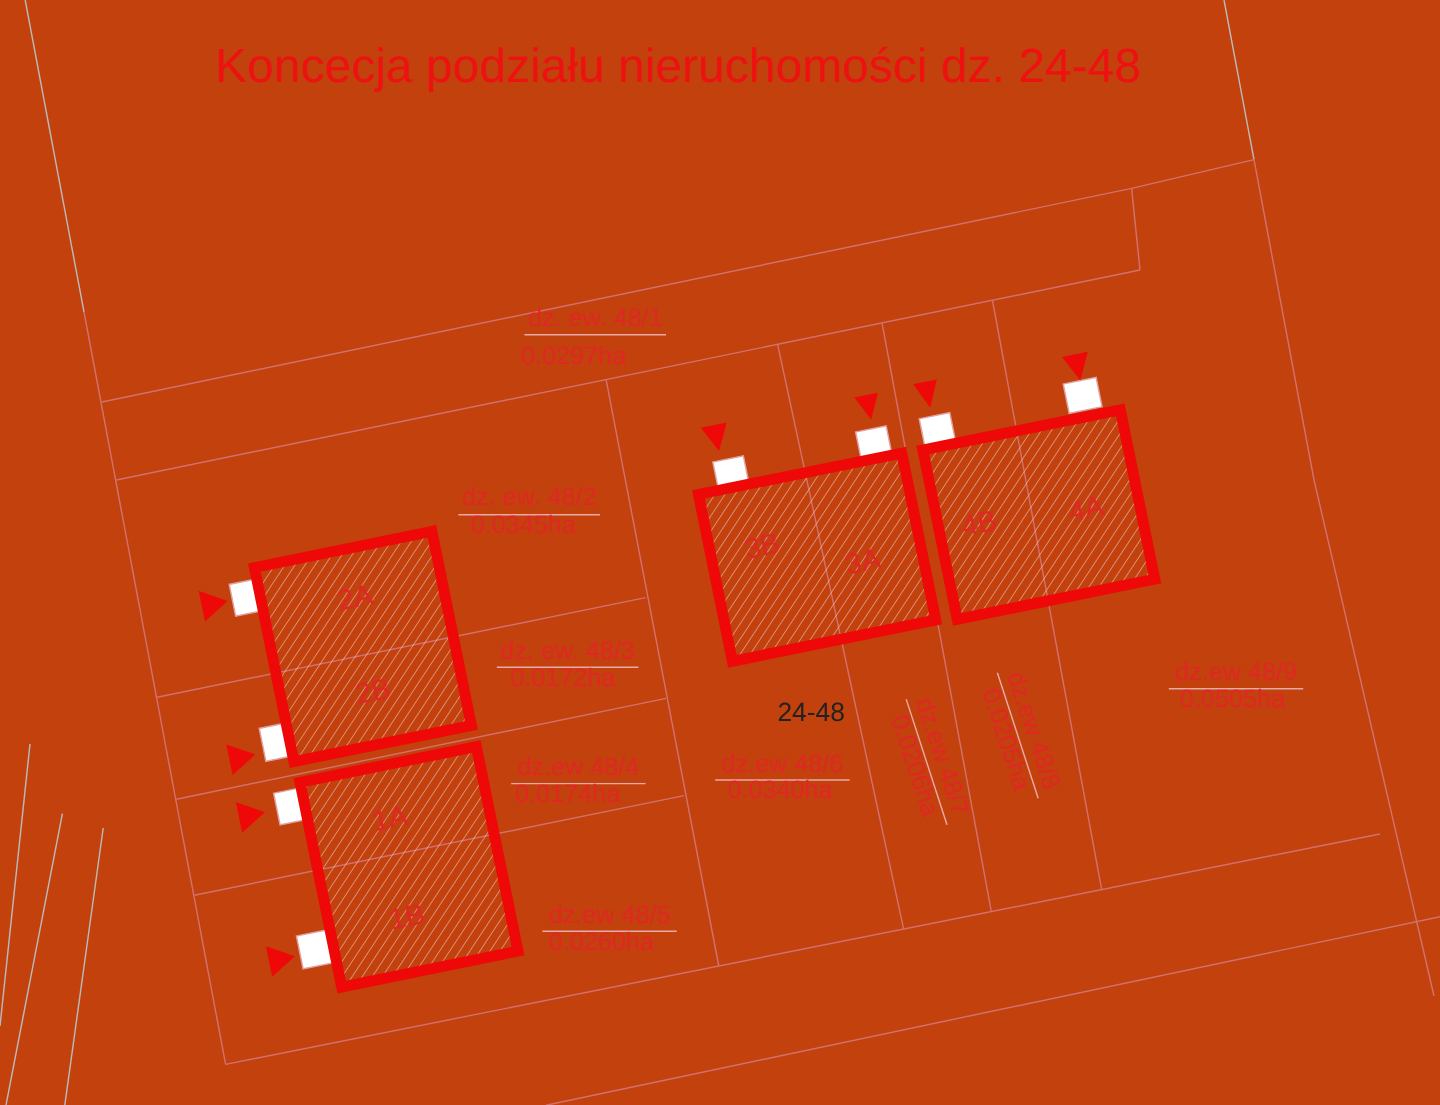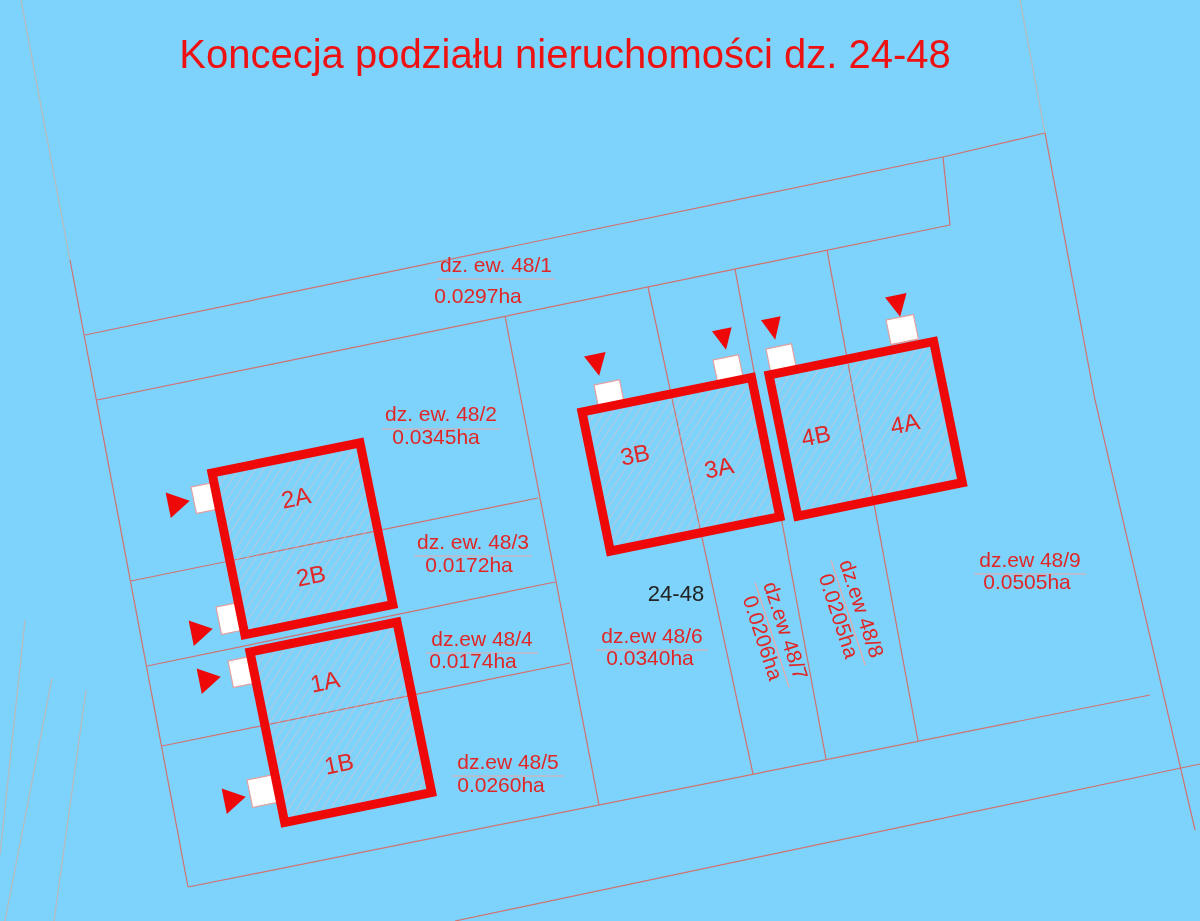--- a/index.html
+++ b/index.html
@@ -1,16 +1,16 @@
 <!DOCTYPE html>
 <html><head>
 <meta charset="utf-8">
 <style>
   html,body{margin:0;padding:0;background:#ffffff;}
-  .stage{position:relative;width:1200px;height:921px;background:#7dd3fc;overflow:hidden;
+  .stage{position:relative;width:1200px;height:921px;background:#c2410c;overflow:hidden;
          font-family:"Liberation Sans", sans-serif;}
   svg{display:block;}
   text{font-family:"Liberation Sans", sans-serif;}
   .lbl{fill:#e12626;font-size:21px;}
   .unit{fill:#e12626;font-size:24px;}
   .title{fill:#ee1111;font-size:40px;}
   .plot{fill:#222222;font-size:22px;}
 </style>
 </head>
 <body>

